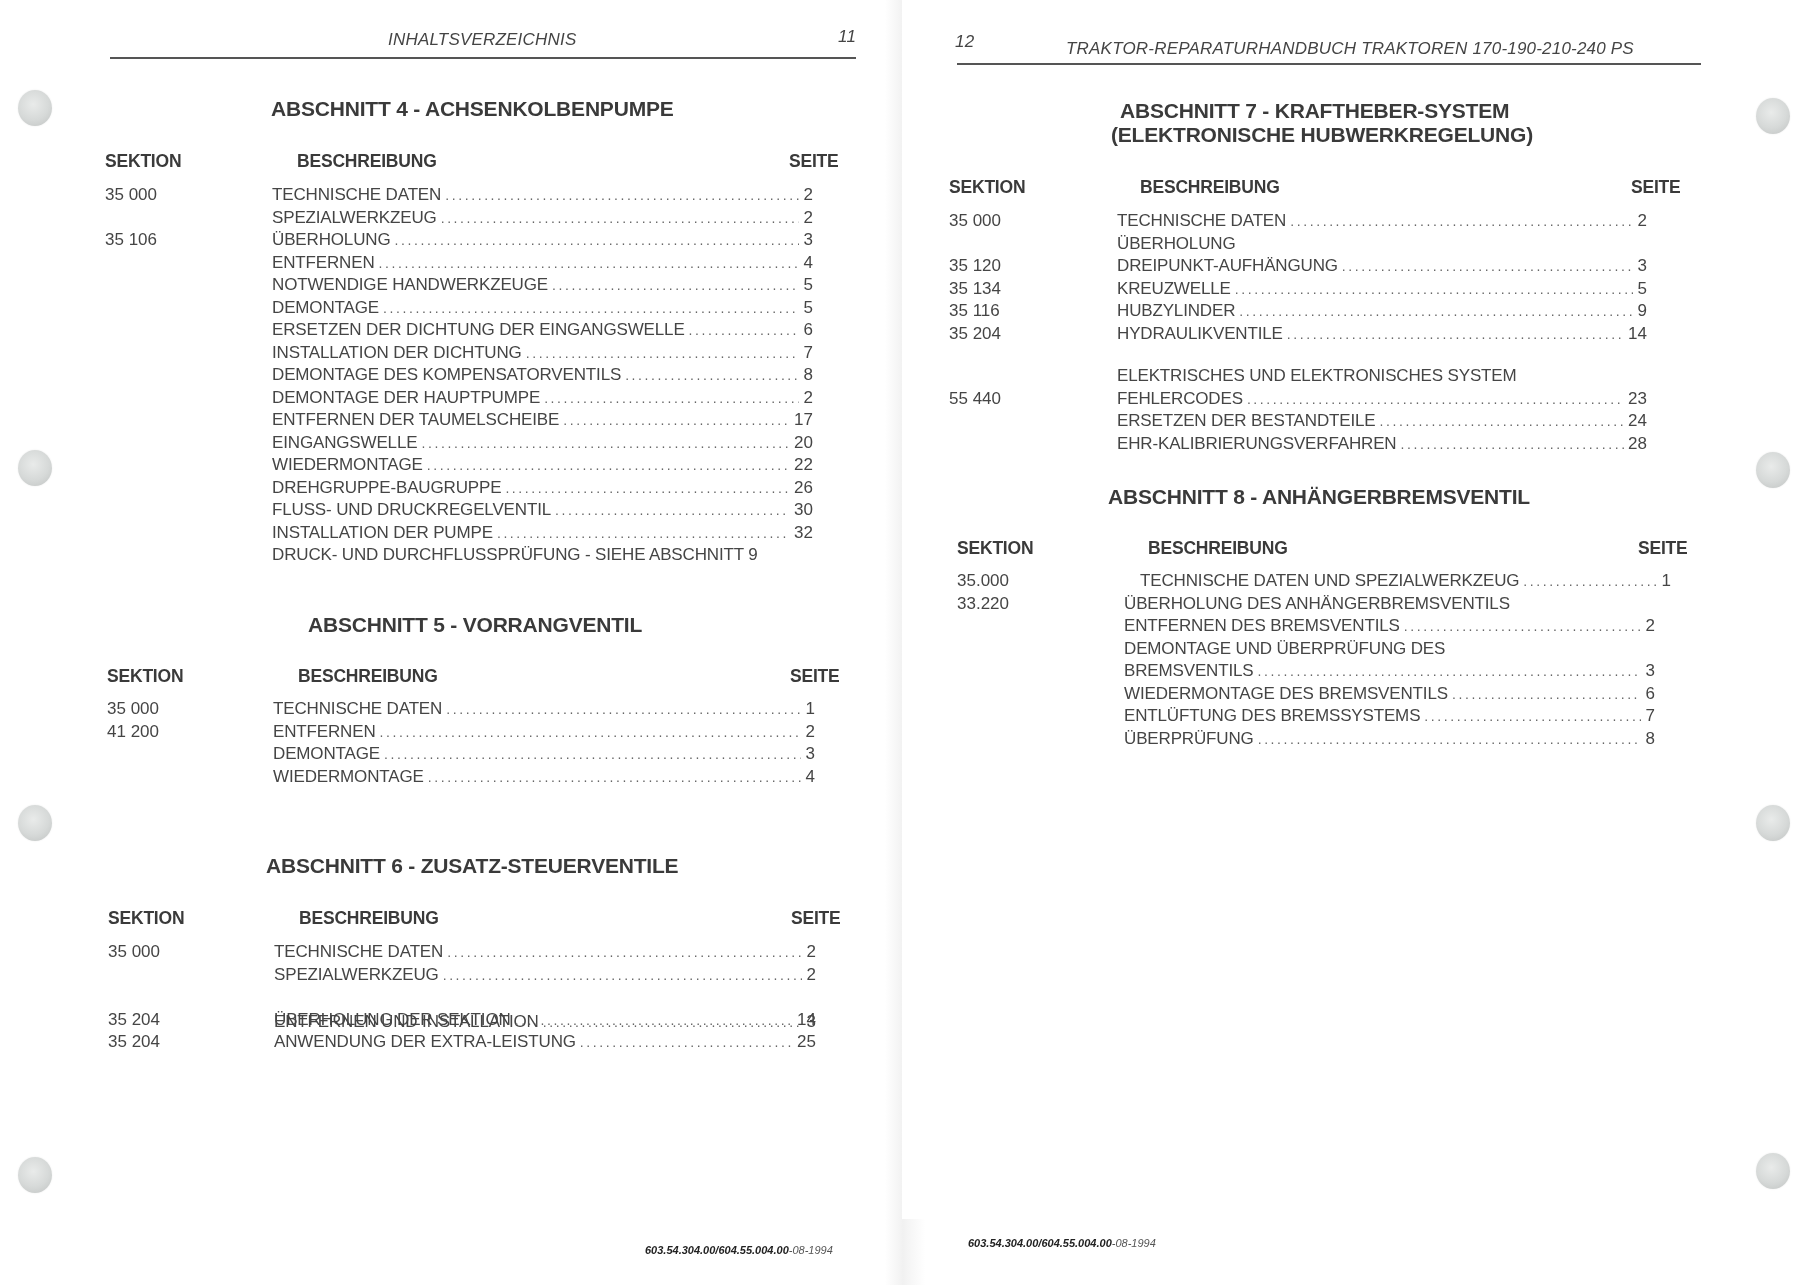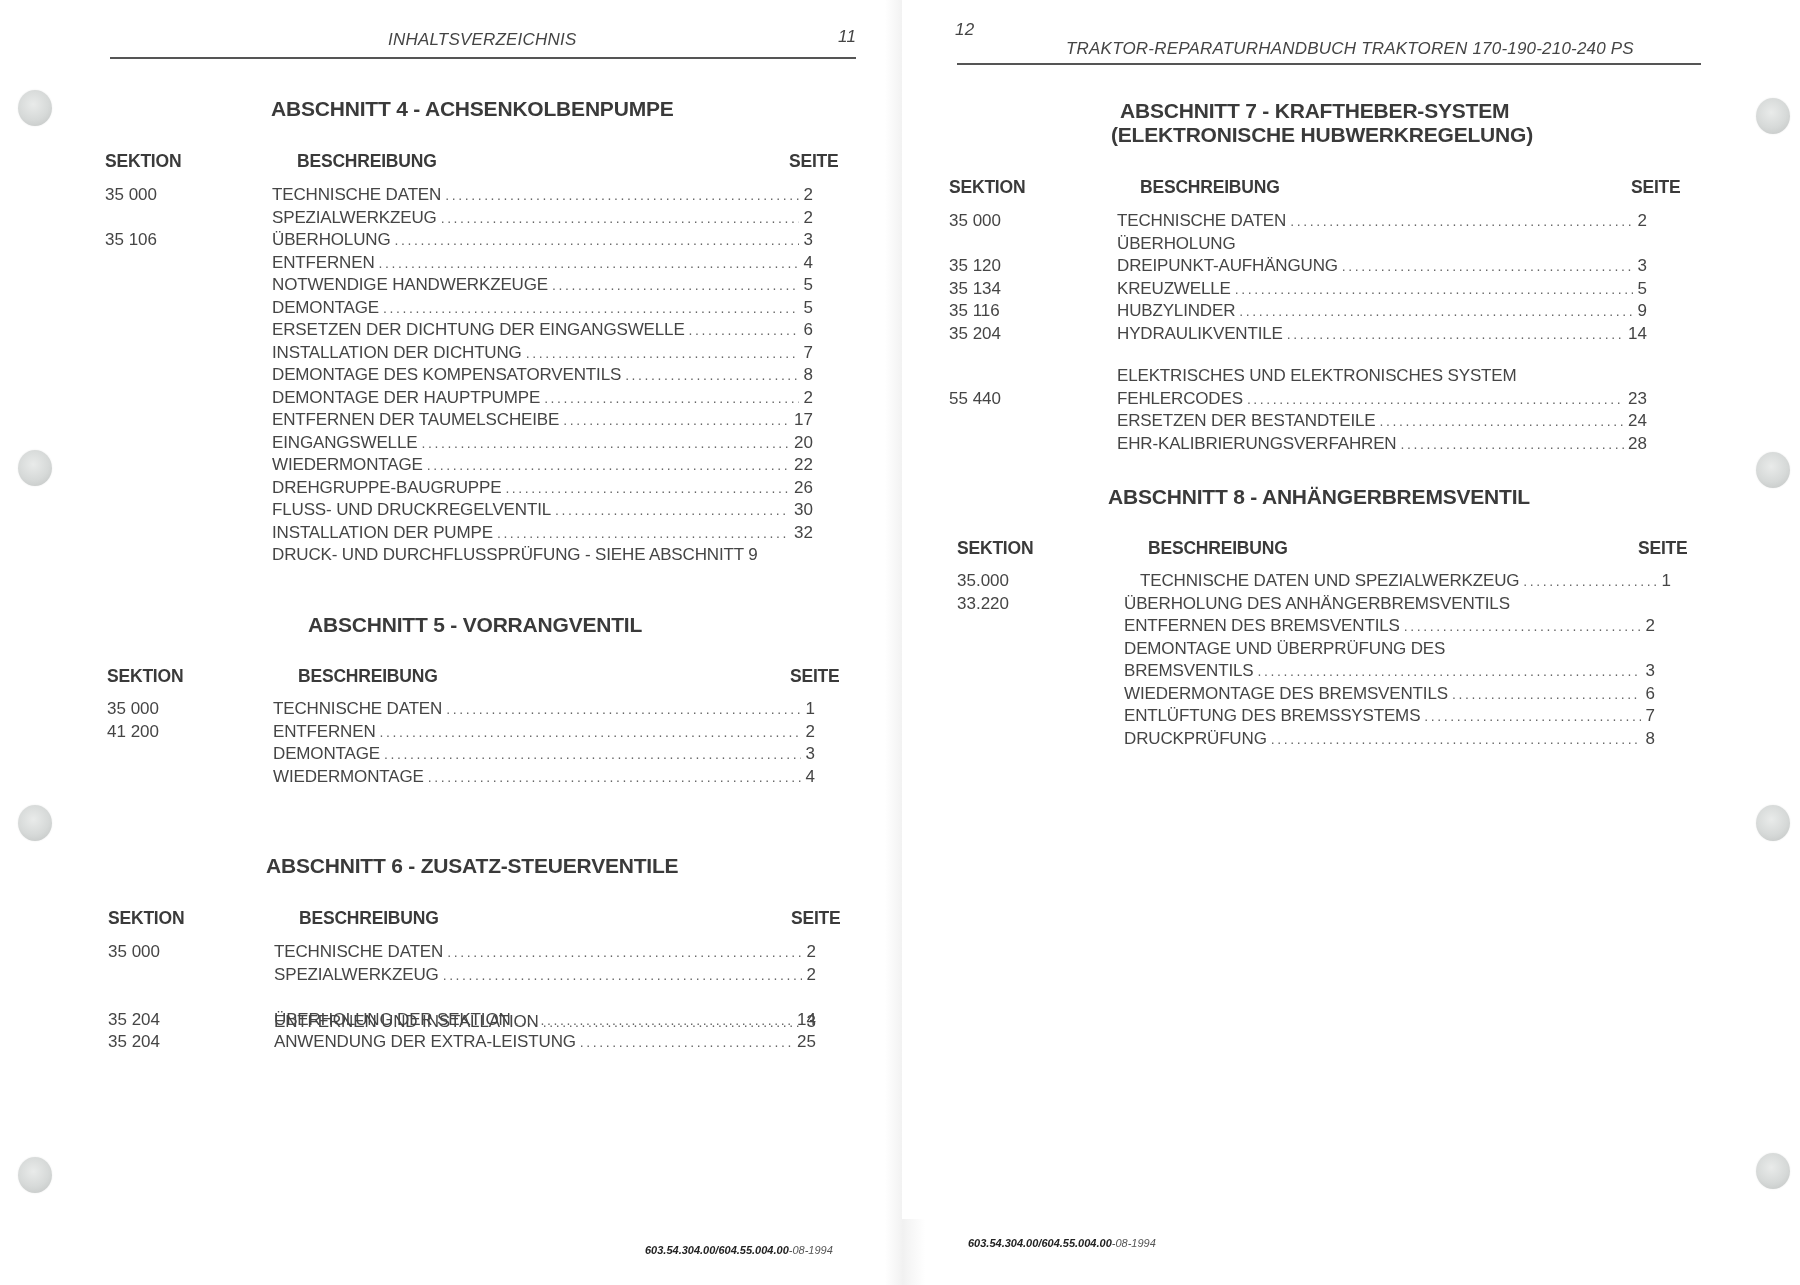--- a/index.html
+++ b/index.html
@@ -306,21 +306,21 @@
 </div>
 
 <div class="gutter"></div>
 
 <div class="page page-right">
   <div class="hole" style="left:854px;top:98px;"></div>
   <div class="hole" style="left:854px;top:452px;"></div>
   <div class="hole" style="left:854px;top:805px;"></div>
   <div class="hole" style="left:854px;top:1153px;"></div>
 
-  <div class="run-head" style="left:53px;top:20px;">12</div>
+  <div class="run-head" style="left:53px;top:32px;">12</div>
   <div class="run-head" style="left:164px;top:39px;">TRAKTOR-REPARATURHANDBUCH TRAKTOREN 170-190-210-240 PS</div>
   <div class="rule" style="left:55px;top:63px;width:744px;"></div>
 
   <div class="section-title" style="left:218px;top:99px;">ABSCHNITT 7 - KRAFTHEBER-SYSTEM</div>
   <div class="section-title" style="left:209px;top:123px;">(ELEKTRONISCHE HUBWERKREGELUNG)</div>
   <div class="col-head" style="left:47px;top:177px;">SEKTION</div>
   <div class="col-head" style="left:238px;top:177px;">BESCHREIBUNG</div>
   <div class="col-head" style="left:729px;top:177px;">SEITE</div>
   <div class="toc" style="left:47px;top:210px;width:710px;">
       <div class="toc-row">
@@ -454,21 +454,21 @@
         <span class="sek"></span>
         <div class="desc-wrap" style="left: 167px; width: 531px;">
           <span class="desc">ENTLÜFTUNG DES BREMSSYSTEMS</span>
           <span class="dots"></span>
           <span class="pg">7</span>
         </div>
       </div>
       <div class="toc-row">
         <span class="sek"></span>
         <div class="desc-wrap" style="left: 167px; width: 531px;">
-          <span class="desc">DRUCKPRÜFUNG</span>
+          <span class="desc">ÜBERPRÜFUNG</span>
           <span class="dots"></span>
           <span class="pg">8</span>
         </div>
       </div>
     </div>
 
   <div class="footer" style="left:66px;top:1237px;">
     <b>603.54.304.00/604.55.004.00</b><span class="date">-08-1994</span>
   </div>
 </div>

